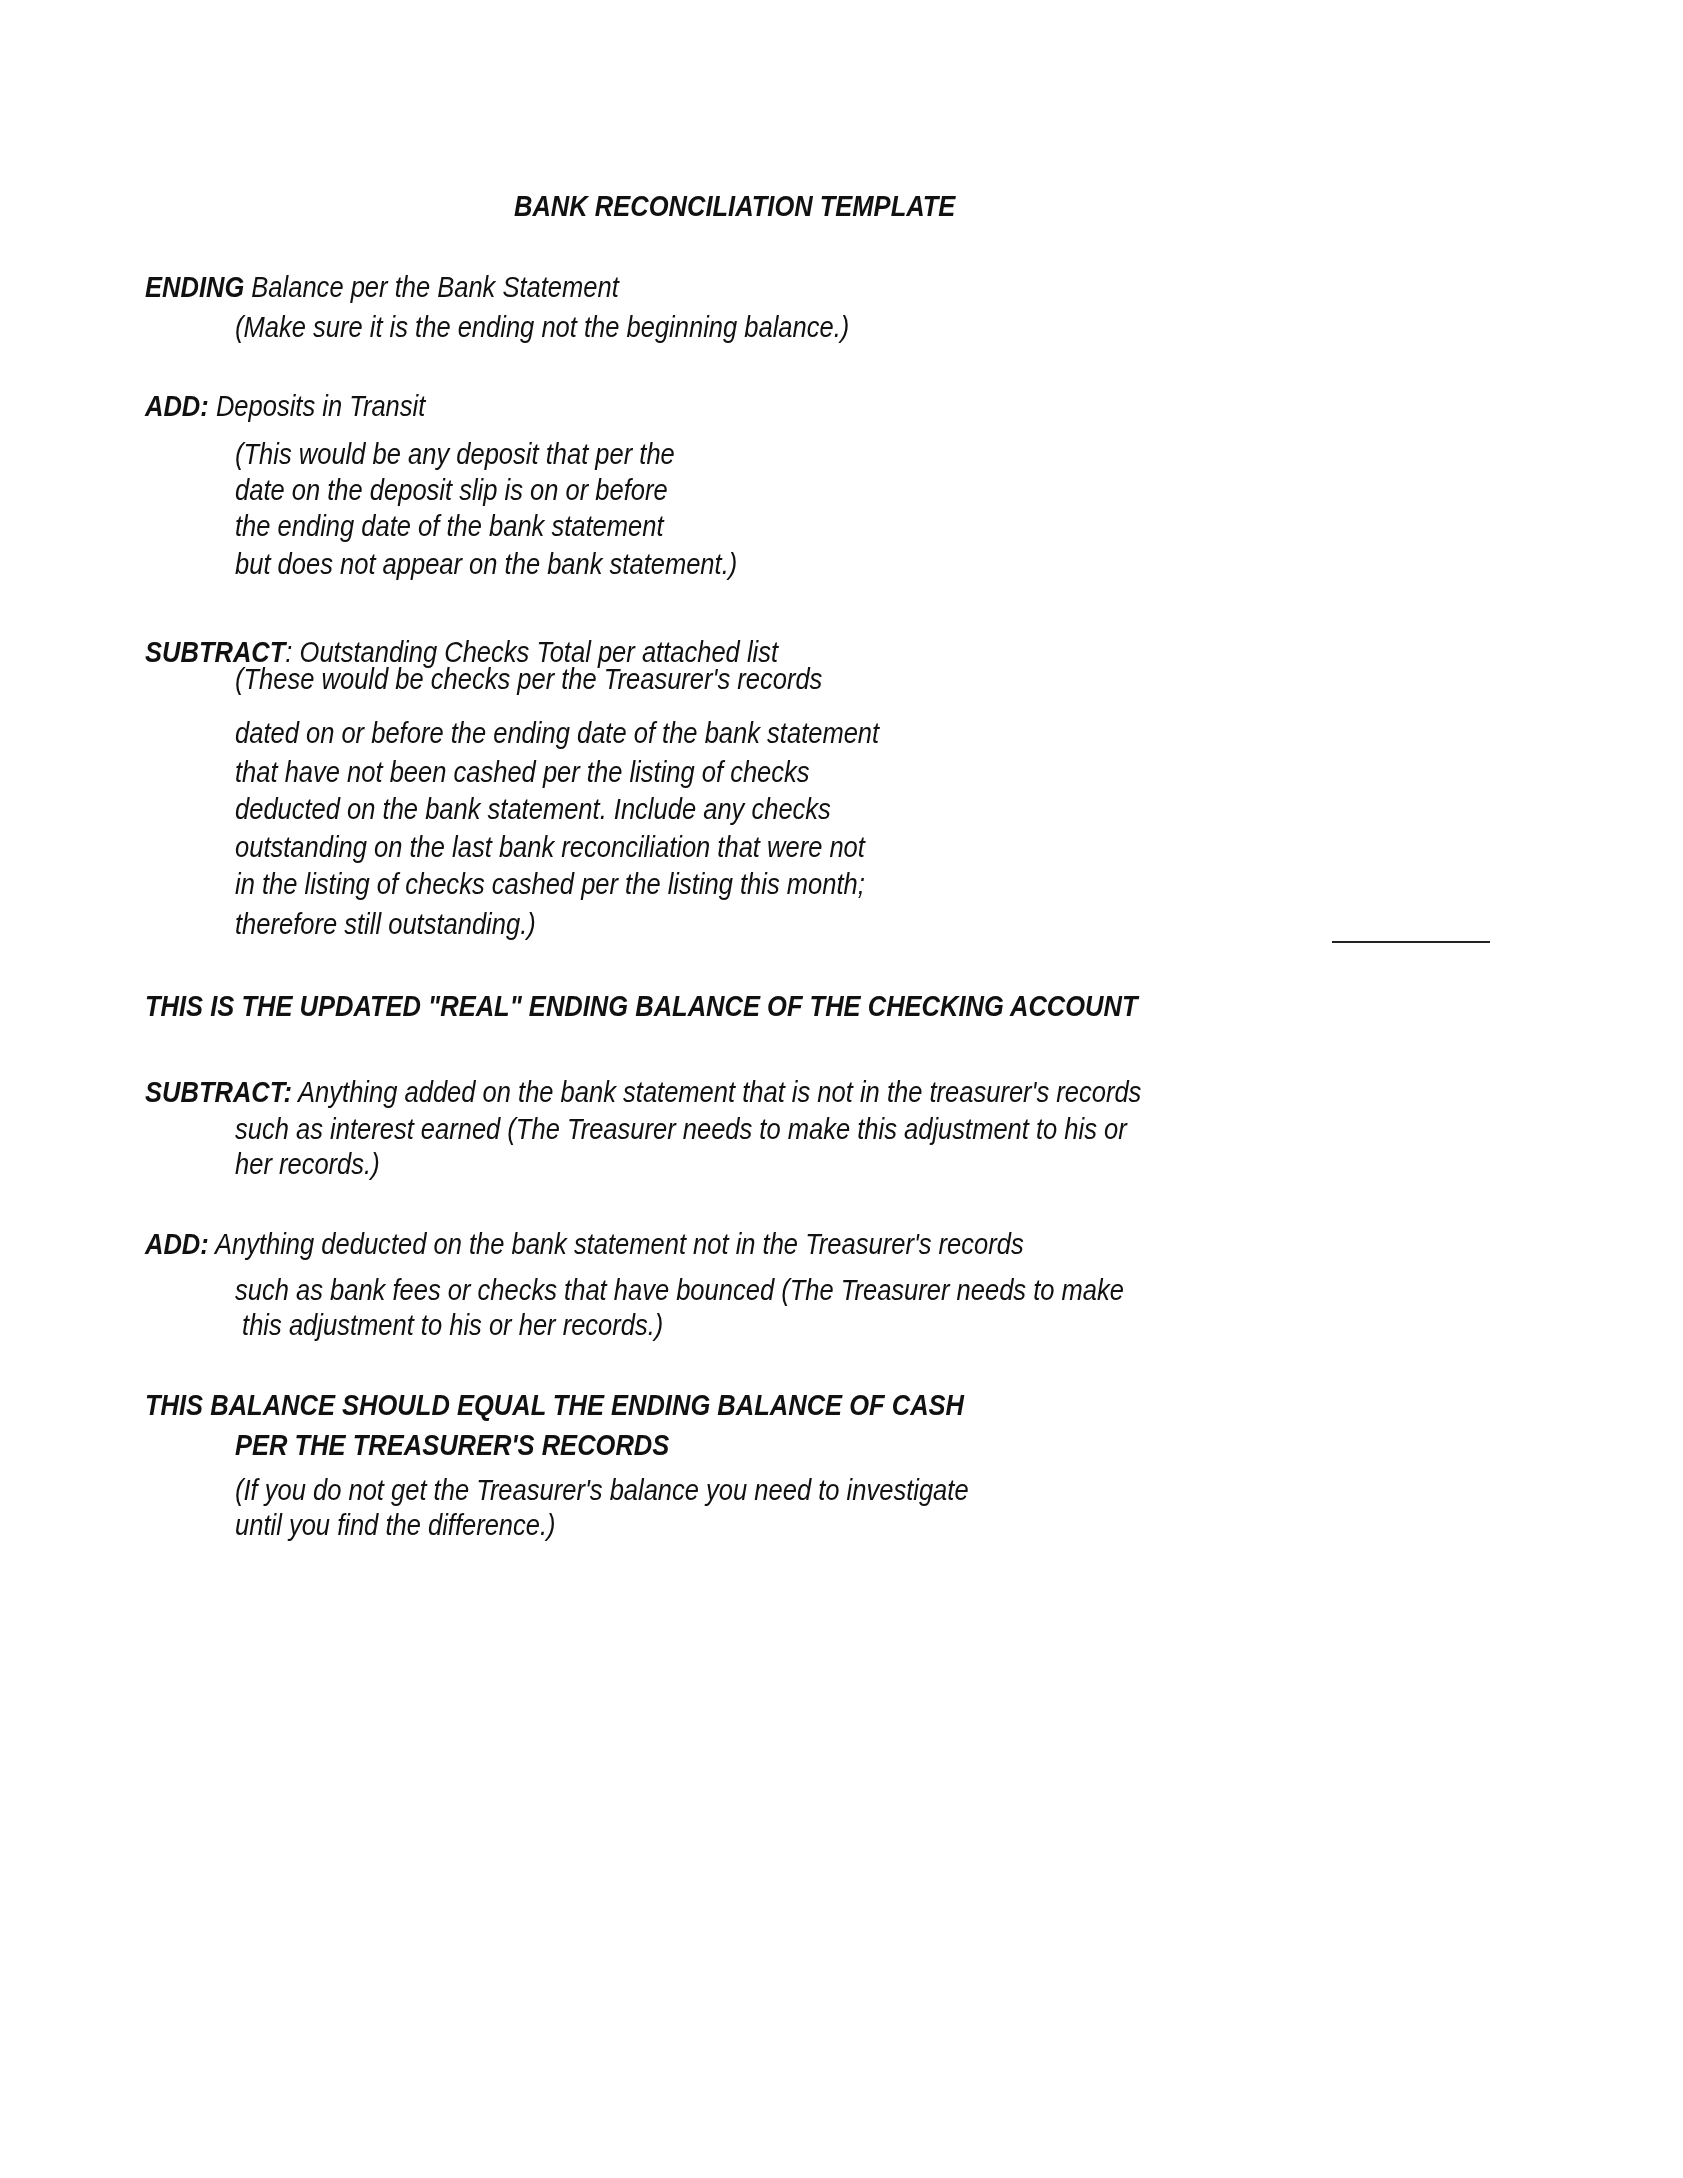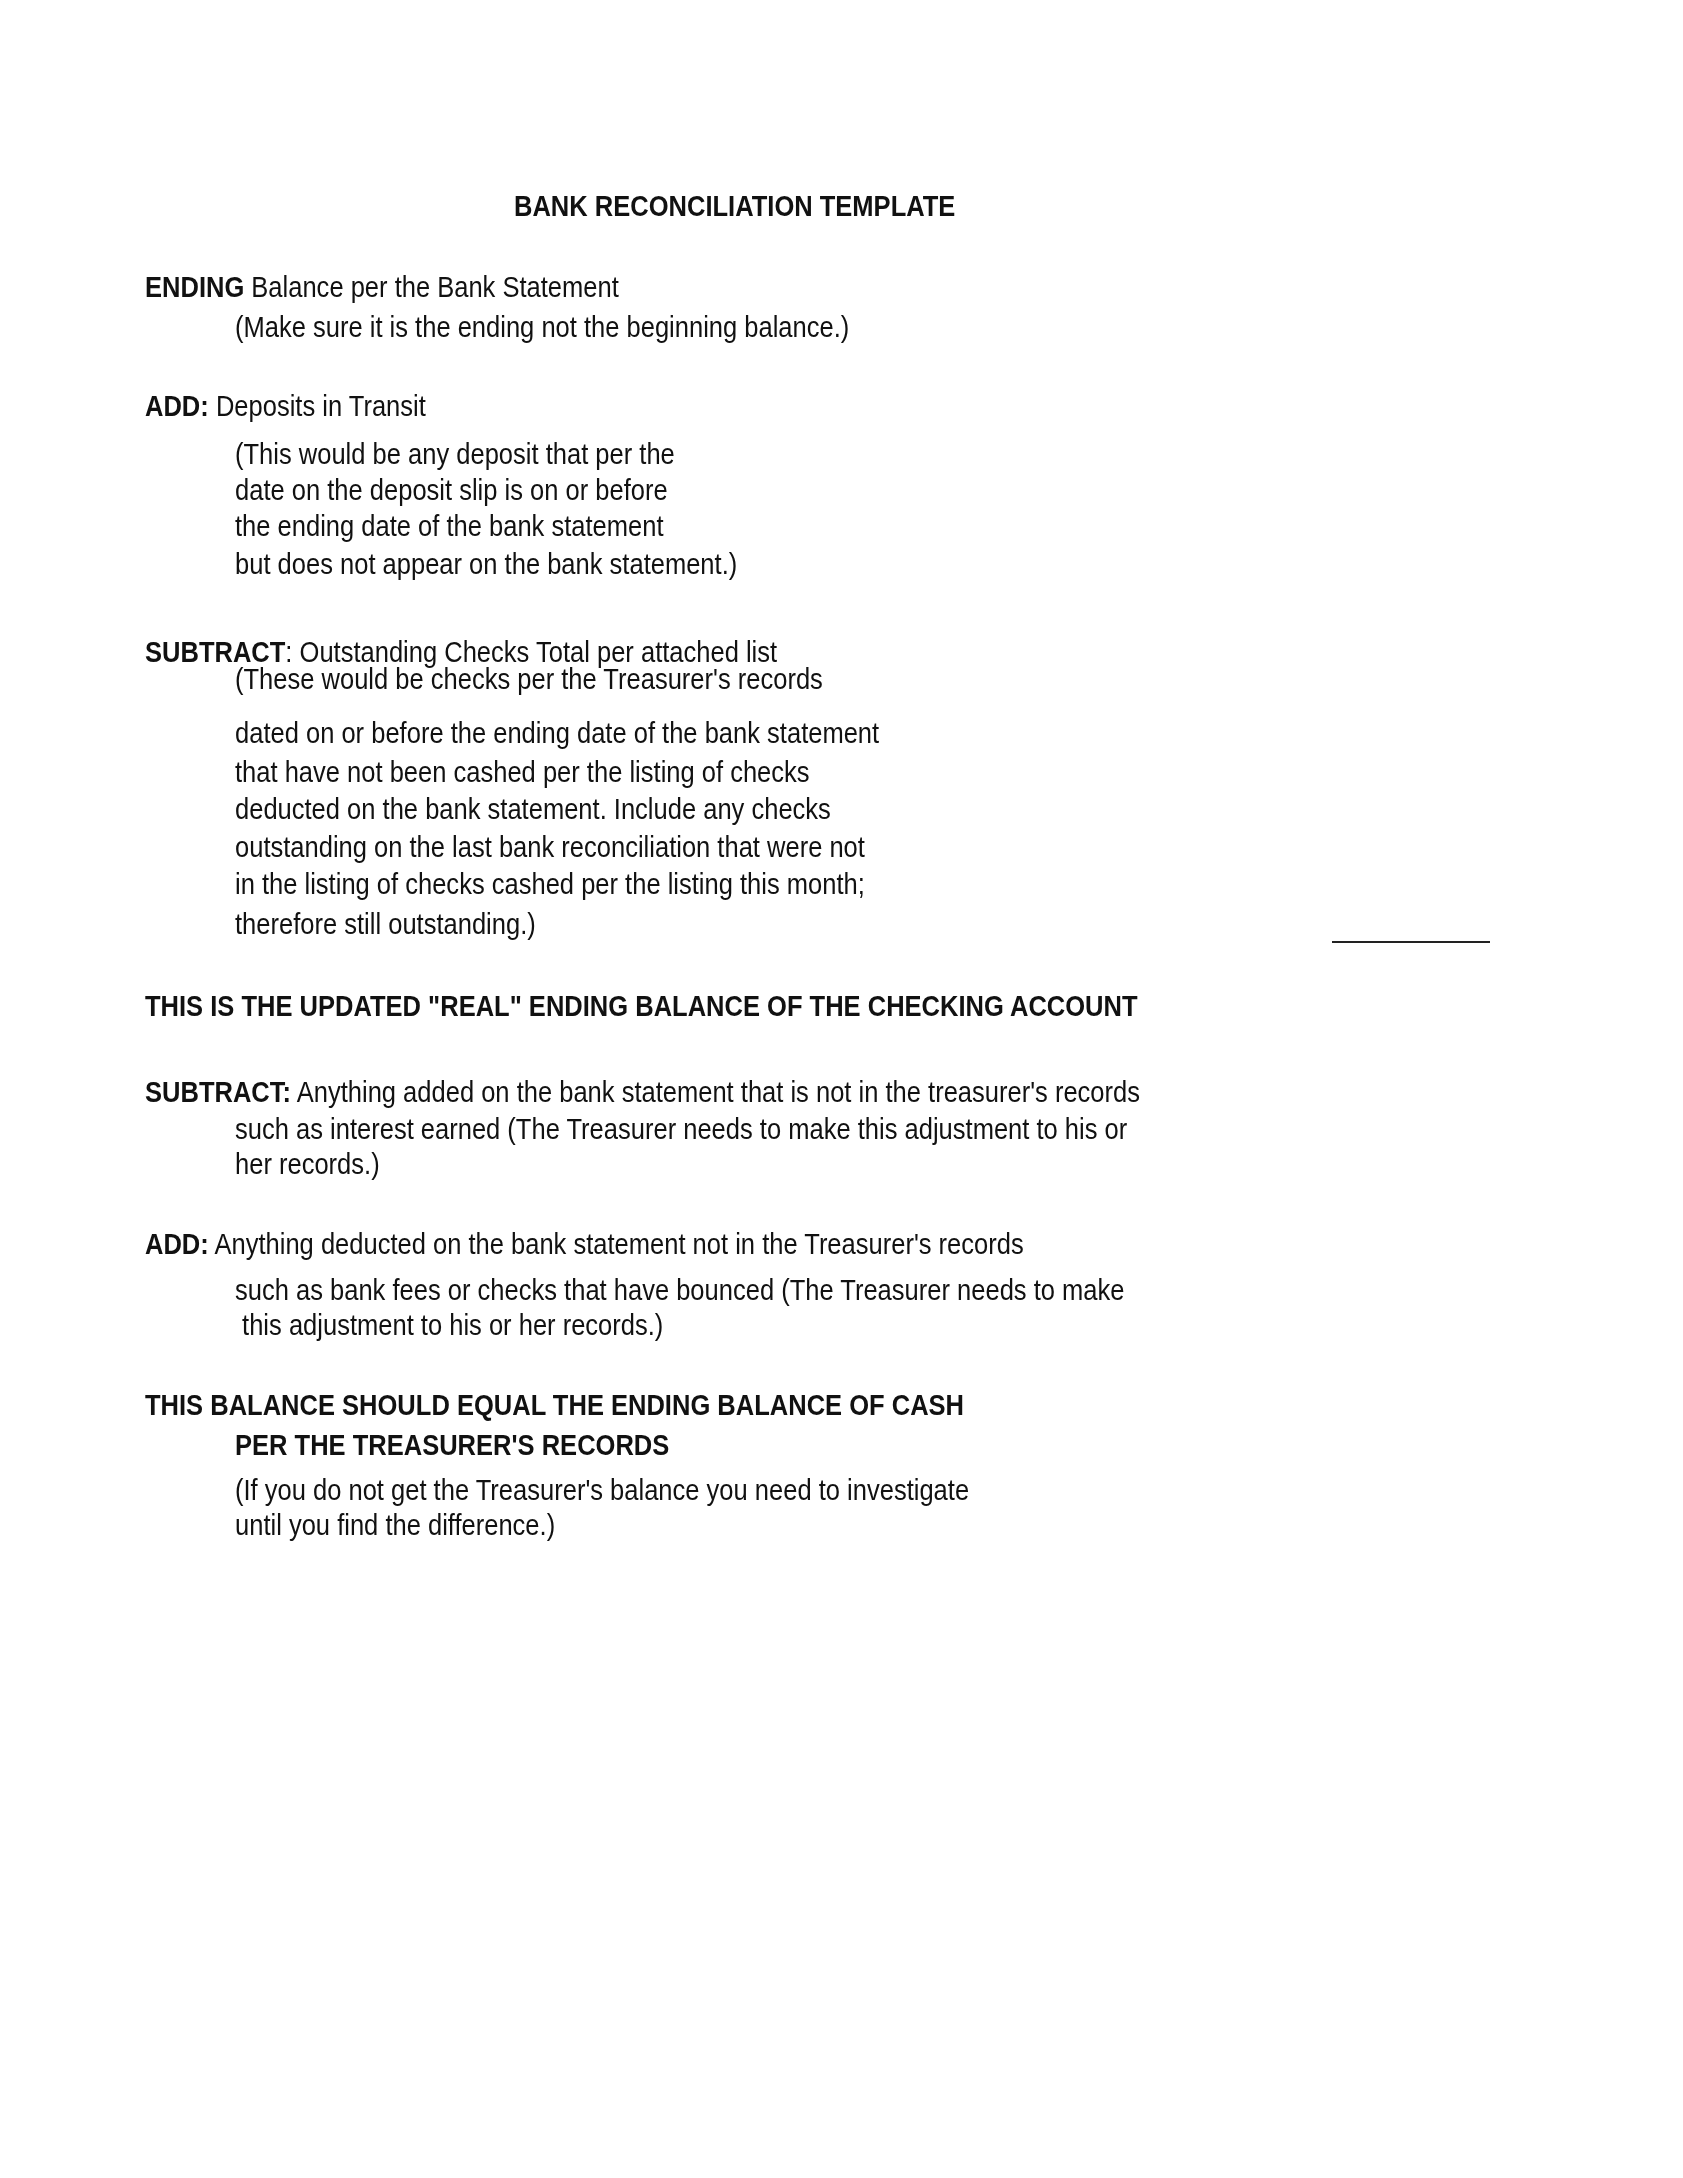--- a/index.html
+++ b/index.html
@@ -14,20 +14,21 @@
     overflow: hidden;
     font-family: "Liberation Sans", "DejaVu Sans", sans-serif;
     color: #111111;
   }
   .page {
     position: absolute;
     left: 0; top: 0;
     width: 1683px;
     height: 1564px;
     background: #ffffff;
+    font-style: italic;
   }
   .line {
     position: absolute;
     font-size: 29px;
     line-height: 29px;
     height: 29px;
     white-space: pre;
     transform: scaleX(0.88);
     transform-origin: left top;
   }

